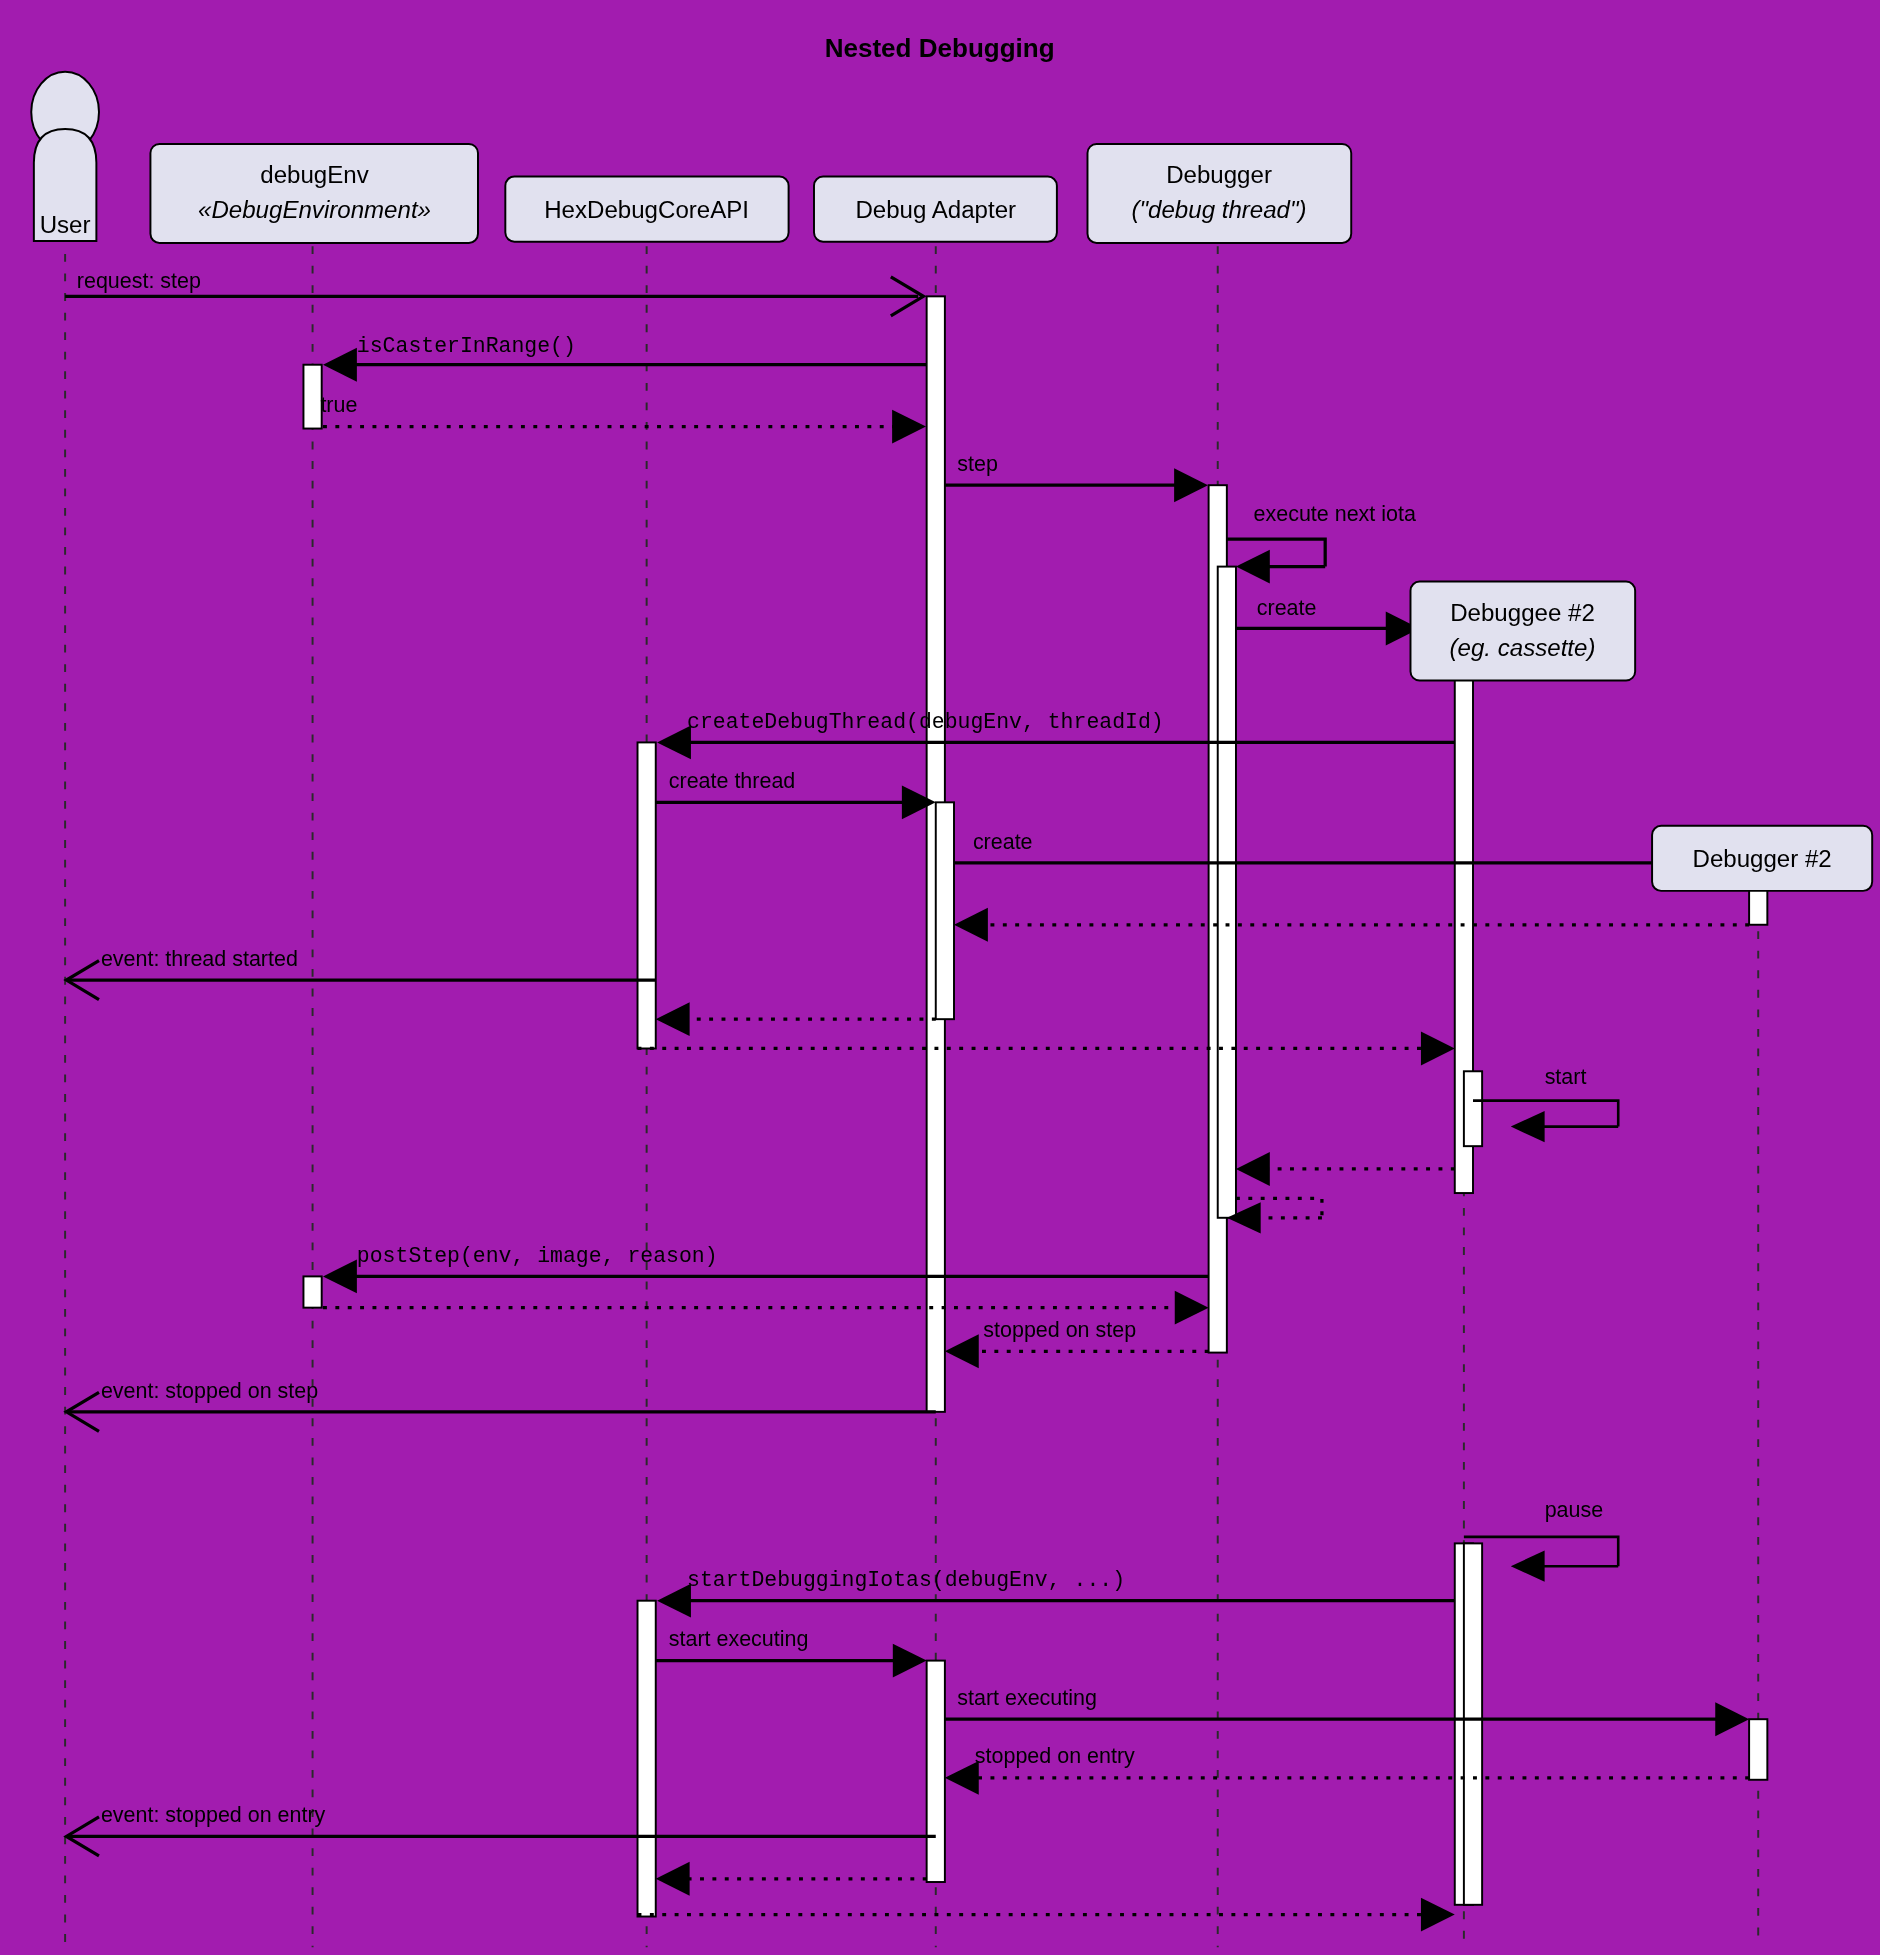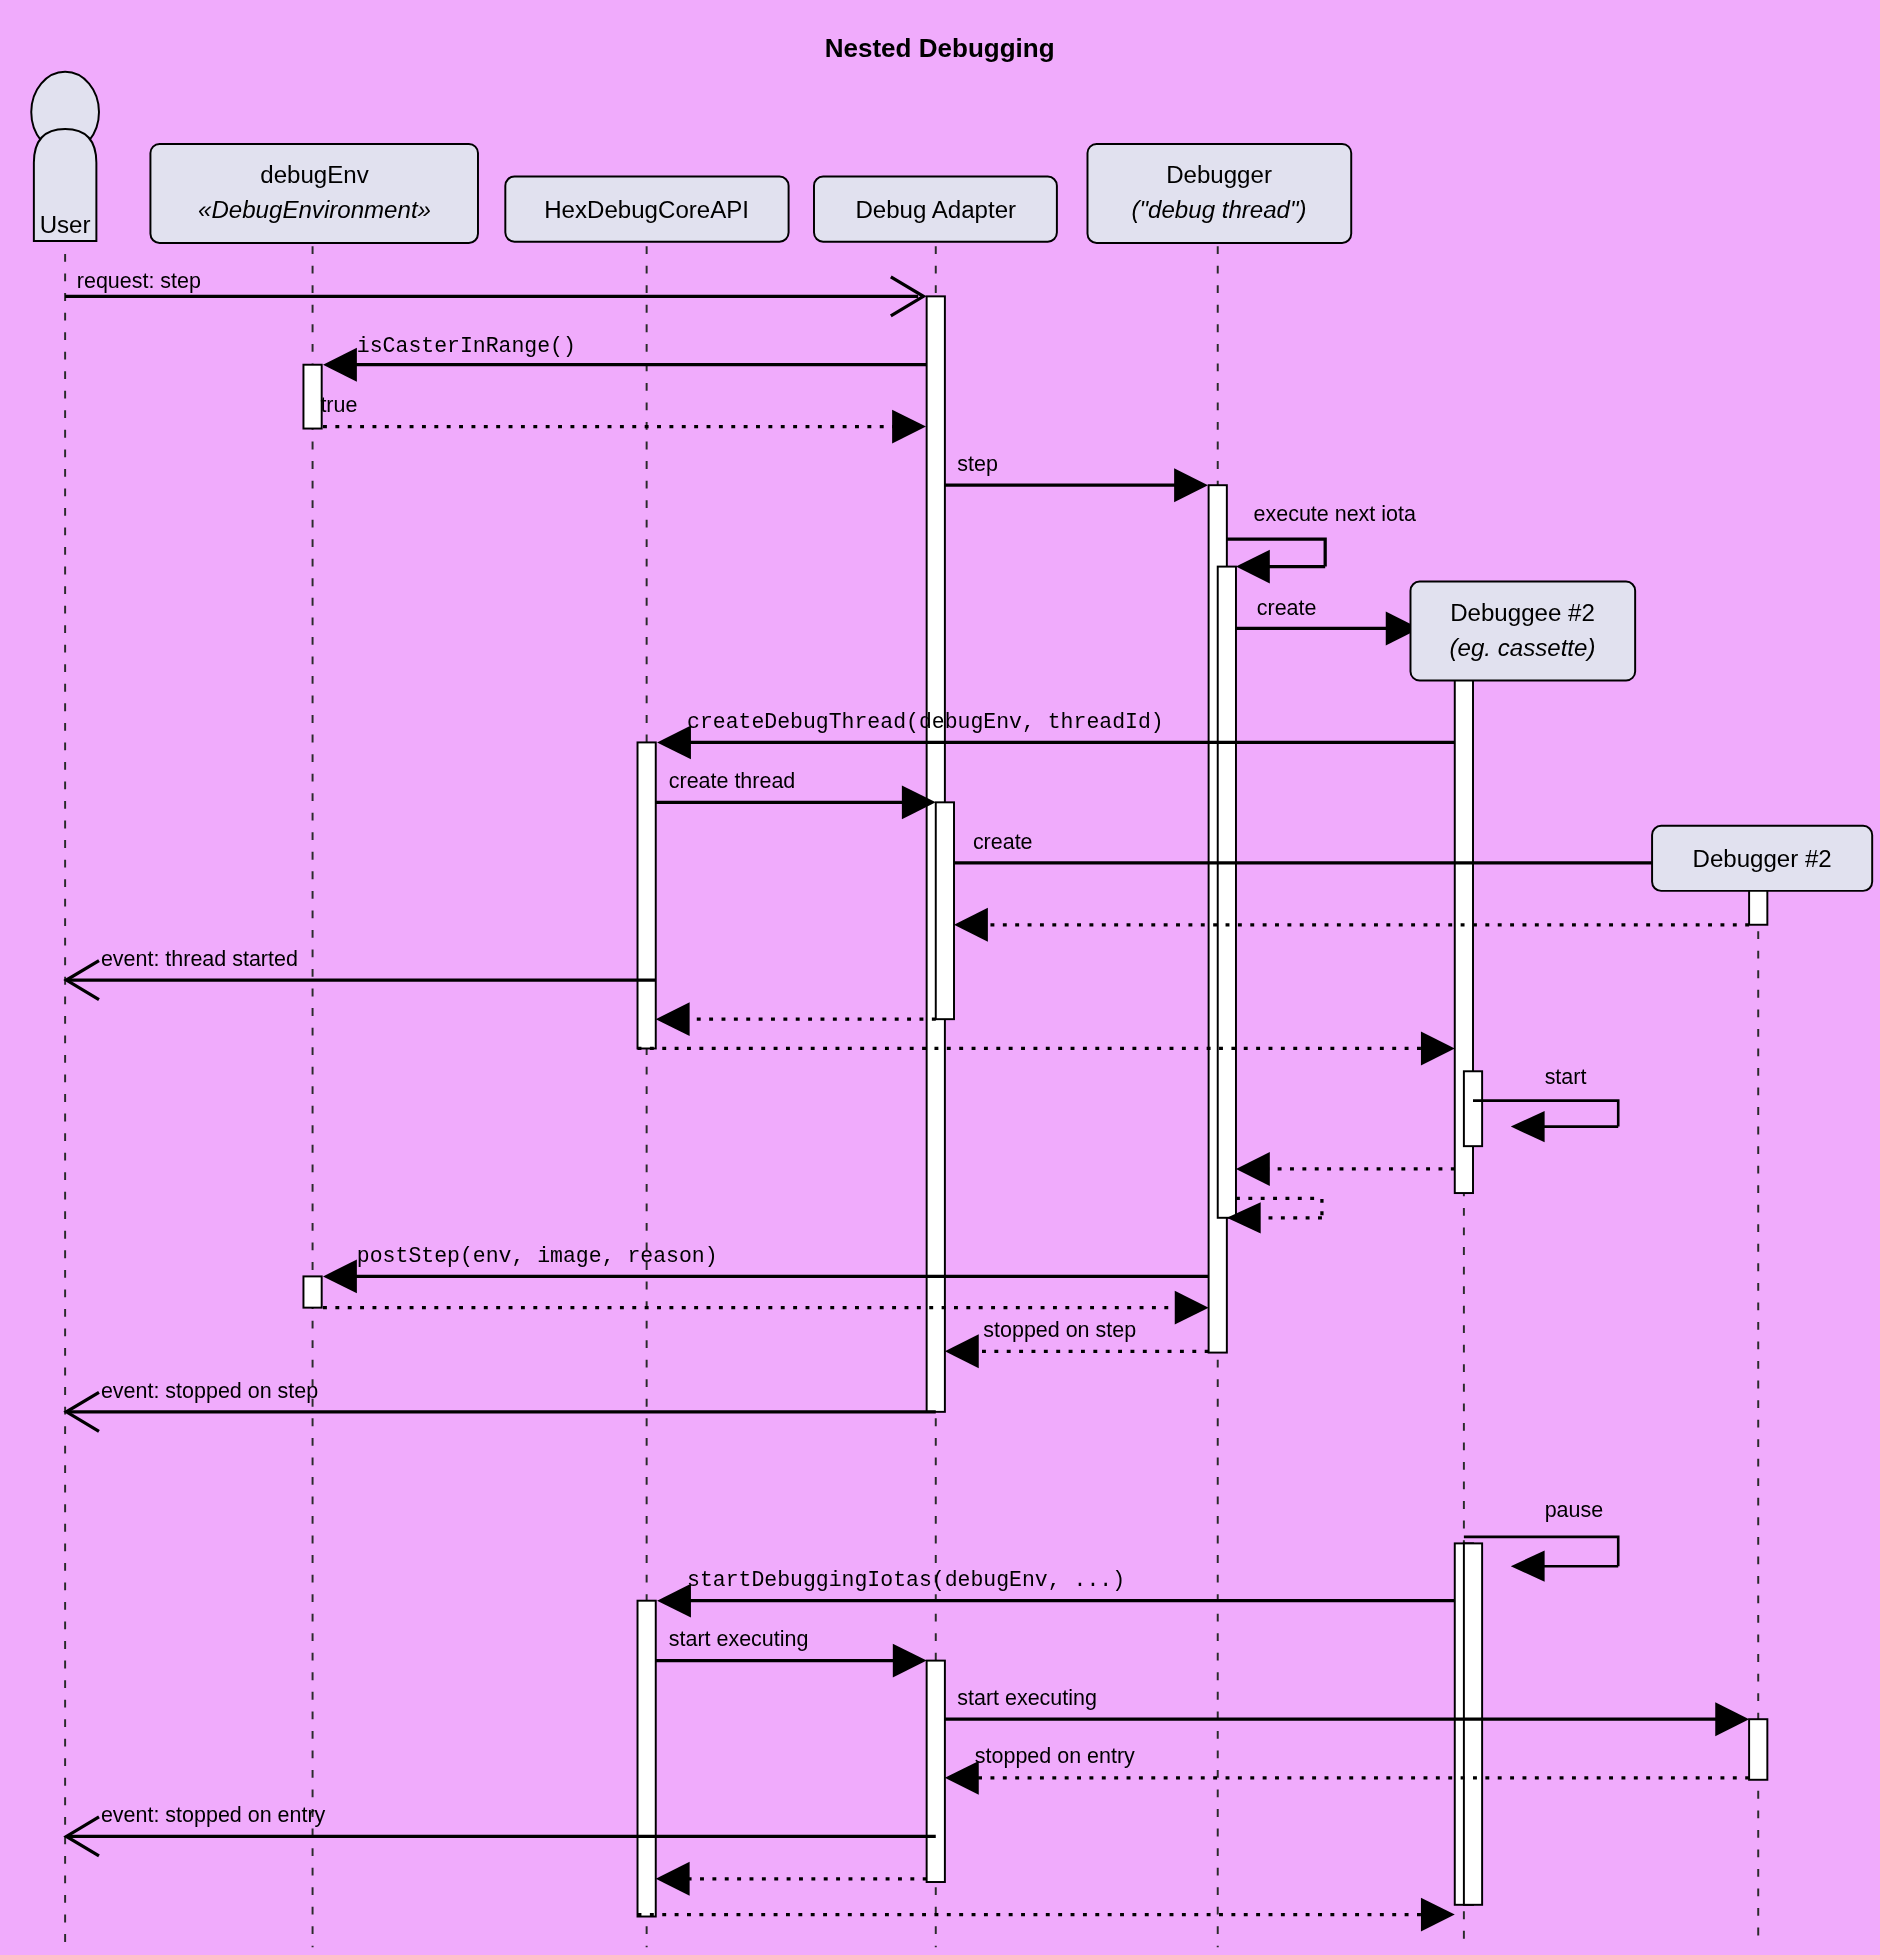--- a/index.html
+++ b/index.html
@@ -1,21 +1,21 @@
 <!DOCTYPE html>
 <html style="font-size:10.4px"><head>
 <meta charset="utf-8">
 <style>
   html, body { margin:0; padding:0; background:#ffffff; }
   body { font-family: "Liberation Sans", sans-serif; }
   #stage {
     position: relative;
     width: 1880px;
     height: 1955px;
-    background: #f0abfc;
+    background: #a21caf;
     overflow: hidden;
   }
   #diagram-svg { position:absolute; left:0; top:0; width:1880px; height:1955px; }
 
   .title-text {
     font-family: "Liberation Sans", sans-serif;
     font-weight: bold;
     font-size: 40px;
     fill: #000000;
   }

